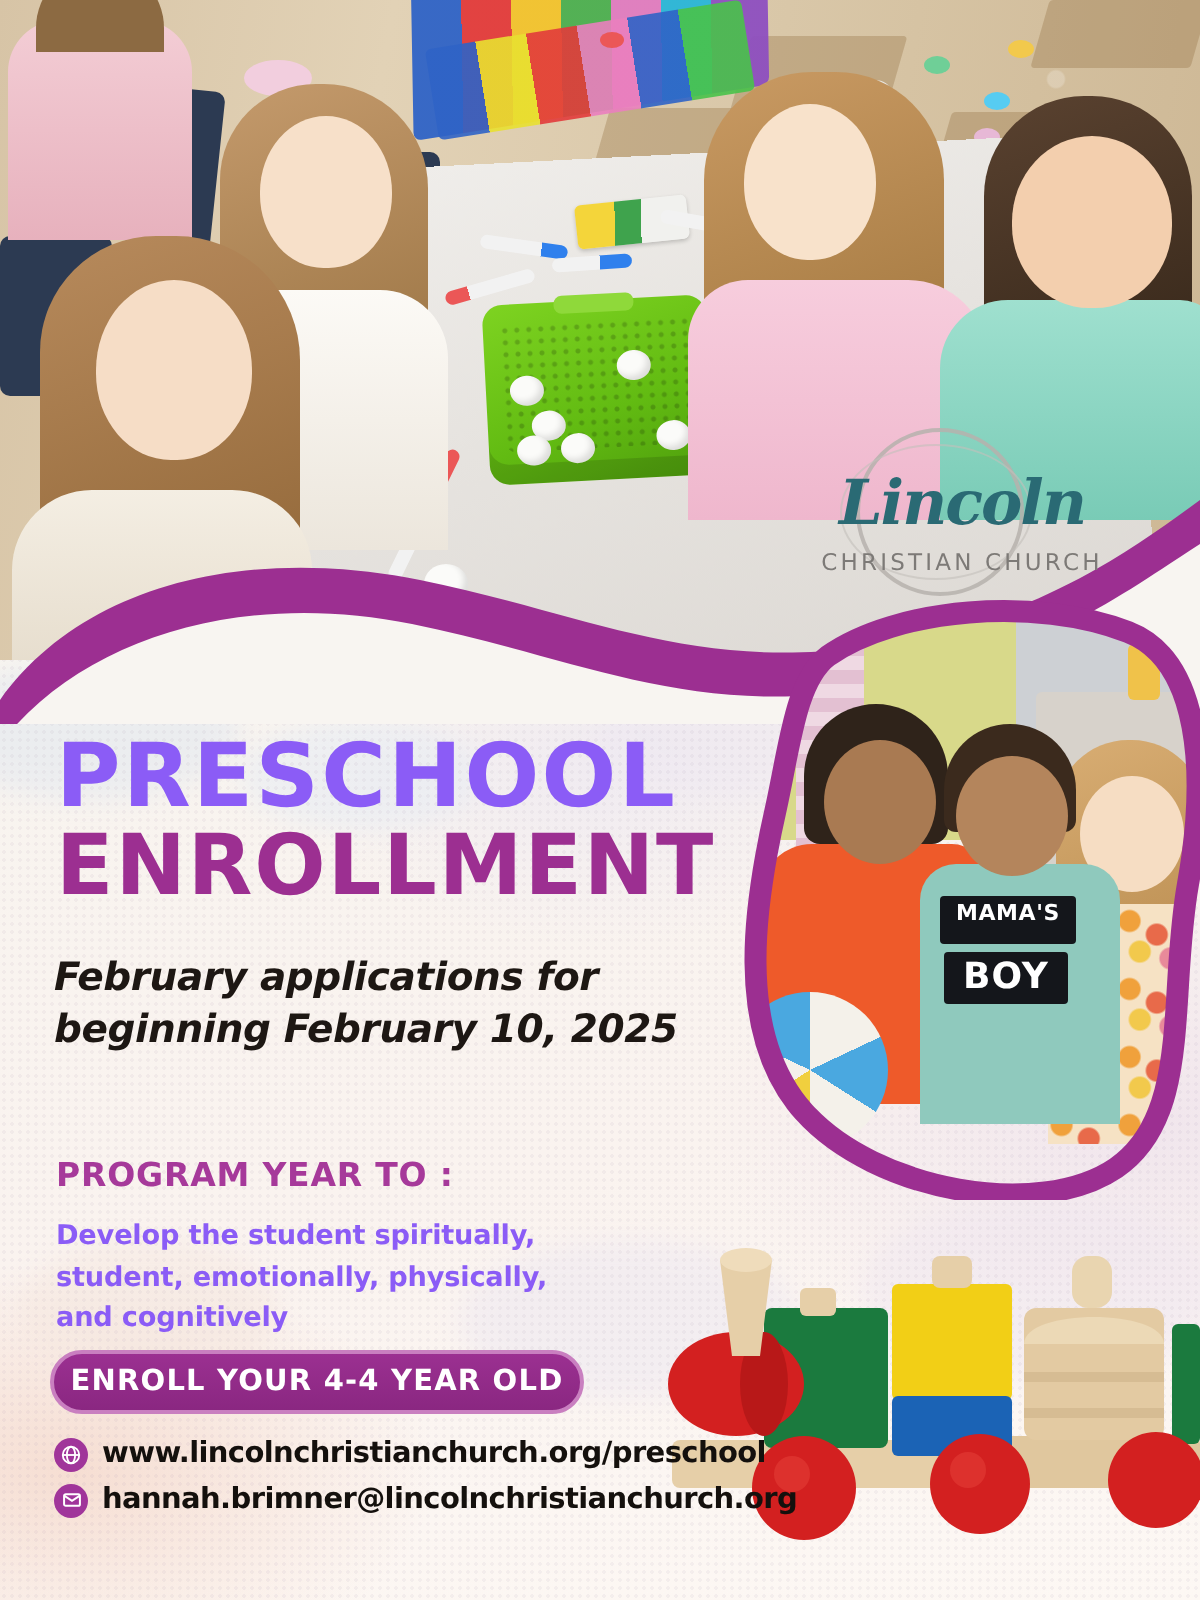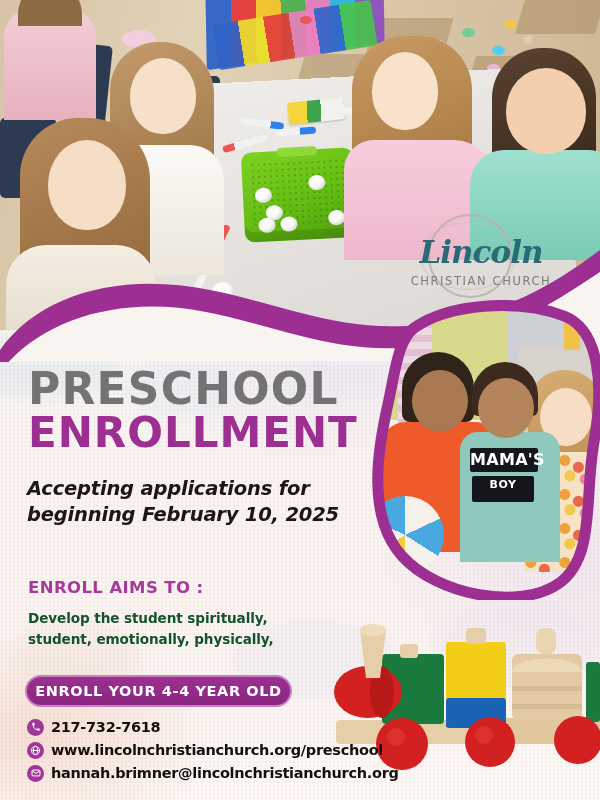--- a/index.html
+++ b/index.html
@@ -124,21 +124,21 @@
     border-radius:3px; transform: rotate(-6deg); box-shadow:0 1px 2px rgba(0,0,0,.2);}
 
   
   .wave { position:absolute; left:0; top:232px; width:600px; height:130px; }
 
   
   .title-preschool {
     position: absolute; left: 28px; top: 367px;
     font-family: "DejaVu Sans", sans-serif;
     font-size: 44px; font-weight: 700; letter-spacing: 1.2px;
-    color: #737373; line-height: 1;
+    color: #8b5cf6; line-height: 1;
   }
   .title-enrollment {
     position: absolute; left: 28px; top: 412px;
     font-family: "DejaVu Sans", sans-serif;
     font-size: 42px; font-weight: 700; letter-spacing: 1px;
     color: #9c2f91; line-height: 1;
   }
   .subtitle {
     position: absolute; left: 27px; top: 476px; width: 330px;
     font-family: "DejaVu Sans", sans-serif;
@@ -146,21 +146,21 @@
     color: #1d1713; line-height: 1.33; letter-spacing: -0.2px;
   }
   .aims-head {
     position: absolute; left: 28px; top: 578px;
     font-size: 16.5px; font-weight: 700; letter-spacing: .4px;
     color: #a6399a;
   }
   .aims-body {
     position: absolute; left: 28px; top: 608px; width: 300px;
     font-size: 13.6px; font-weight: 700; line-height: 1.52;
-    color: #14532d; letter-spacing: -0.1px;
+    color: #8b5cf6; letter-spacing: -0.1px;
   }
 
   
   .cta {
     position: absolute; left: 25px; top: 675px;
     width: 267px; height: 32px;
     background: linear-gradient(180deg,#9b3091,#8a2781);
     border: 2px solid #c97fc0;
     border-radius: 18px;
     display: flex; align-items: center; justify-content: center;
@@ -190,22 +190,22 @@
   .shelf { position:absolute; left:150px; top:46px; width:110px; height:100px; background:#d7d2cb; border-radius:3px;}
   .jar { position:absolute; left:196px; top:22px; width:16px; height:28px; background:#f0c24a; border-radius:3px;}
   .b1-hair{position:absolute; left:34px; top:52px; width:72px; height:70px; background:#2f231a; border-radius:36px 36px 8px 8px;}
   .b1-face{position:absolute; left:44px; top:70px; width:56px; height:62px; background:#a97a52; border-radius:50%;}
   .b1-body{position:absolute; left:12px; top:122px; width:112px; height:130px; background:#ee5a2a; border-radius:26px 16px 0 0;}
   .b2-hair{position:absolute; left:104px; top:62px; width:66px; height:54px; background:#3b2a1d; border-radius:33px 33px 6px 6px;}
   .b2-face{position:absolute; left:110px; top:78px; width:56px; height:60px; background:#b4855c; border-radius:50%;}
   .b2-body{position:absolute; left:92px; top:132px; width:100px; height:130px; background:#8fc9bd; border-radius:18px 18px 0 0;}
   .tee-top{position:absolute; left:102px; top:148px; width:68px; height:24px; background:#14161b; border-radius:2px;}
   .tee-bot{position:absolute; left:104px; top:176px; width:62px; height:26px; background:#14161b; border-radius:2px;}
-  .tee-t1{position:absolute; left:102px; top:150px; width:68px; text-align:center; color:#fff; font-size:16px; font-weight:700; letter-spacing:.3px;}
-  .tee-t2{position:absolute; left:104px; top:178px; width:62px; text-align:center; color:#fff; font-size:11px; font-weight:700; letter-spacing:.5px;}
+  .tee-t1{position:absolute; left:102px; top:150px; width:68px; text-align:center; color:#fff; font-size:11px; font-weight:700; letter-spacing:.3px;}
+  .tee-t2{position:absolute; left:104px; top:178px; width:62px; text-align:center; color:#fff; font-size:18px; font-weight:700; letter-spacing:.5px;}
   .g-hair{position:absolute; left:160px; top:70px; width:74px; height:120px; background:linear-gradient(160deg,#d8ad73,#b98c4f); border-radius:36px 36px 14px 14px;}
   .g-face{position:absolute; left:172px; top:88px; width:52px; height:58px; background:#f6ddc3; border-radius:50%;}
   .g-body{position:absolute; left:156px; top:152px; width:86px; height:120px;
     background:
       radial-gradient(circle at 20% 25%, #f0a13c 0 5px, transparent 6px),
       radial-gradient(circle at 60% 45%, #e86a4a 0 5px, transparent 6px),
       radial-gradient(circle at 35% 70%, #f2c94c 0 5px, transparent 6px),
       radial-gradient(circle at 80% 80%, #e88a9a 0 5px, transparent 6px),
       #f6e2c4;
     background-size: 34px 34px, 34px 34px, 34px 34px, 34px 34px, auto;
@@ -393,42 +393,35 @@
     <circle cx="66" cy="145" r="9" fill="#e8483f" opacity=".45"></circle>
     <circle cx="160" cy="150" r="25" fill="#d32020"></circle>
     <circle cx="154" cy="143" r="9" fill="#e8483f" opacity=".45"></circle>
     <circle cx="248" cy="148" r="24" fill="#d32020"></circle>
   </svg>
 
   <div class="title-preschool">PRESCHOOL</div>
   <div class="title-enrollment">ENROLLMENT</div>
 
   <div class="subtitle">
-    <div>Accepting applications for</div>
+    <div>February applications for</div>
     <div>beginning February 10, 2025</div>
   </div>
 
-  <div class="aims-head">ENROLL AIMS TO :</div>
+  <div class="aims-head">PROGRAM YEAR TO :</div>
   <div class="aims-body">
     <div>Develop the student spiritually,</div>
     <div>student, emotionally, physically,</div>
+    <div>and cognitively</div>
   </div>
 
   <div class="cta">ENROLL YOUR 4-4 YEAR OLD</div>
 
   <div class="contact">
 
-    <div class="crow">
-      <span class="cicon">
-        <svg width="10" height="10" viewBox="0 0 24 24" fill="#ffffff">
-          <path d="M6.6 10.8c1.4 2.8 3.8 5.2 6.6 6.6l2.2-2.2c.3-.3.7-.4 1-.2 1.2.4 2.4.6 3.6.6.6 0 1 .4 1 1V20c0 .6-.4 1-1 1C11 21 3 13 3 3c0-.6.4-1 1-1h3.4c.6 0 1 .4 1 1 0 1.3.2 2.5.6 3.6.1.4 0 .8-.2 1l-2.2 2.2z"></path>
-        </svg>
-      </span>
-      <span class="ctext">217-732-7618</span>
-    </div>
 
     <div class="crow">
       <span class="cicon">
         <svg width="11" height="11" viewBox="0 0 24 24" fill="none" stroke="#ffffff" stroke-width="2">
           <circle cx="12" cy="12" r="9"></circle>
           <line x1="3" y1="12" x2="21" y2="12"></line>
           <ellipse cx="12" cy="12" rx="4.5" ry="9"></ellipse>
         </svg>
       </span>
       <span class="ctext">www.lincolnchristianchurch.org/preschool</span>

